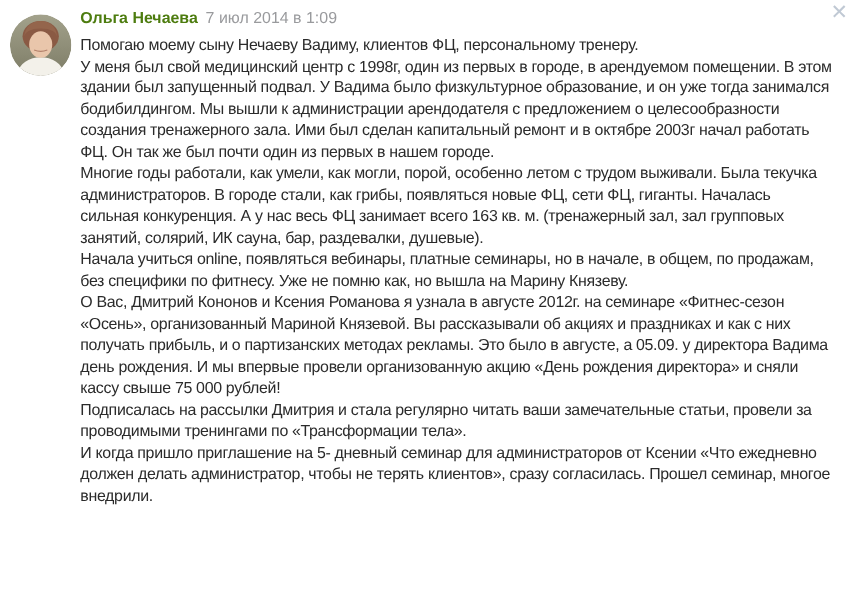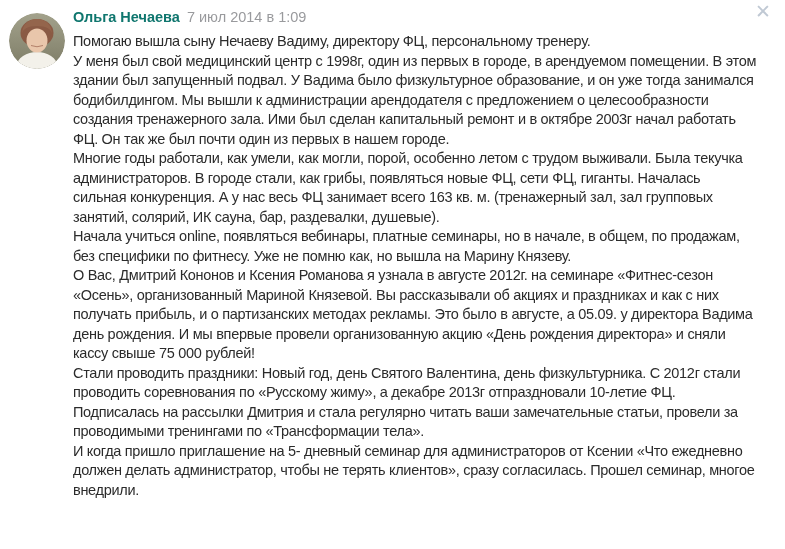--- a/index.html
+++ b/index.html
@@ -26,21 +26,21 @@
     cursor:pointer;
   }
   .avatar svg { display:block; width:56px; height:56px; }
   .content {
     position:absolute; left:73px; top:8px;
     width:684px;
   }
   .header { font-size:14.5px; line-height:19px; white-space:nowrap; }
   .author {
     font-weight:bold;
-    color:#0f766e;
+    color:#4d7c0f;
     text-decoration:none;
     cursor:pointer;
   }
   .date { color:#999a9d; margin-left:3px; }
   .body {
     margin-top:5px;
     font-size:14.5px;
     line-height:19.5px;
     letter-spacing:-0.3px;
     color:#2b2b2b;
@@ -75,24 +75,23 @@
       </g>
     </svg>
   </div>
 
   <div class="content">
     <div class="header">
       <a class="author">Ольга Нечаева</a>
       <span class="date">7 июл 2014 в 1:09</span>
     </div>
     <div class="body">
-        <p>Помогаю вышла сыну Нечаеву Вадиму, директору ФЦ, персональному тренеру.</p>
+        <p>Помогаю моему сыну Нечаеву Вадиму, клиентов ФЦ, персональному тренеру.</p>
         <p>У меня был свой медицинский центр с 1998г, один из первых в городе, в арендуемом помещении. В этом здании был запущенный подвал. У Вадима было физкультурное образование, и он уже тогда занимался бодибилдингом. Мы вышли к администрации арендодателя с предложением о целесообразности создания тренажерного зала. Ими был сделан капитальный ремонт и в октябре 2003г начал работать ФЦ. Он так же был почти один из первых в нашем городе.</p>
         <p>Многие годы работали, как умели, как могли, порой, особенно летом с трудом выживали. Была текучка администраторов. В городе стали, как грибы, появляться новые ФЦ, сети ФЦ, гиганты. Началась сильная конкуренция. А у нас весь ФЦ занимает всего 163 кв. м. (тренажерный зал, зал групповых занятий, солярий, ИК сауна, бар, раздевалки, душевые).</p>
         <p>Начала учиться online, появляться вебинары, платные семинары, но в начале, в общем, по продажам, без специфики по фитнесу. Уже не помню как, но вышла на Марину Князеву.</p>
         <p>О Вас, Дмитрий Кононов и Ксения Романова я узнала в августе 2012г. на семинаре «Фитнес-сезон «Осень», организованный Мариной Князевой. Вы рассказывали об акциях и праздниках и как с них получать прибыль, и о партизанских методах рекламы. Это было в августе, а 05.09. у директора Вадима день рождения. И мы впервые провели организованную акцию «День рождения директора» и сняли кассу свыше 75 000 рублей!</p>
-        <p>Стали проводить праздники: Новый год, день Святого Валентина, день физкультурника. С 2012г стали проводить соревнования по «Русскому жиму», а декабре 2013г отпраздновали 10-летие ФЦ.</p>
         <p>Подписалась на рассылки Дмитрия и стала регулярно читать ваши замечательные статьи, провели за проводимыми тренингами по «Трансформации тела».</p>
         <p>И когда пришло приглашение на 5- дневный семинар для администраторов от Ксении «Что ежедневно должен делать администратор, чтобы не терять клиентов», сразу согласилась. Прошел семинар, многое внедрили.</p>
       </div>
   </div>
 
 </div>
 
 </body></html>

